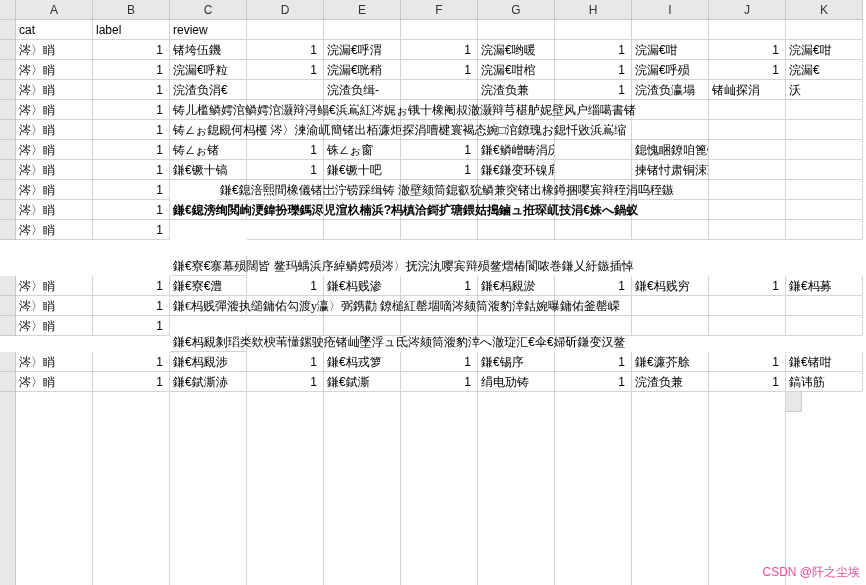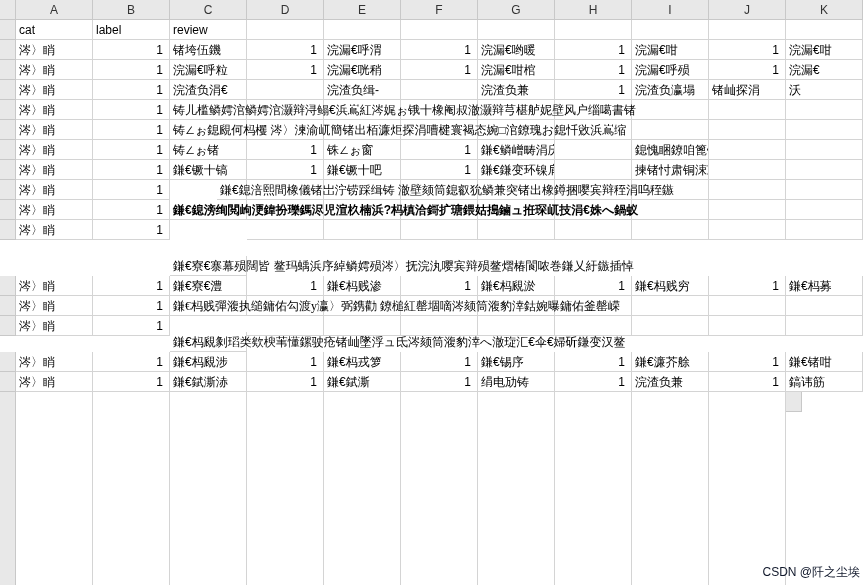--- a/index.html
+++ b/index.html
@@ -5,21 +5,21 @@
   * { margin: 0; padding: 0; box-sizing: border-box; }
   body { font-family: "Segoe UI", Arial, sans-serif; font-size: 12px; background: #fff; color: #000; width: 866px; height: 585px; position: relative; overflow: hidden; }
   .grid { display: grid; grid-template-columns: 16px repeat(11, 77px); }
   .hdr { background: #e8e8e8; border-right: 1px solid #c8c8c8; border-bottom: 1px solid #c8c8c8; text-align: center; font-size: 12px; height: 20px; line-height: 20px; color: #333; }
   .rowhdr { background: #e8e8e8; border-right: 1px solid #c8c8c8; border-bottom: 1px solid #c8c8c8; text-align: center; font-size: 11px; height: 20px; line-height: 20px; width: 16px; color: #333; }
   .cell { border-right: 1px solid #d4d4d4; border-bottom: 1px solid #d4d4d4; height: 20px; line-height: 20px; padding: 0 3px; overflow: hidden; white-space: nowrap; font-size: 12px; }
   .tall { height: auto; min-height: 20px; line-height: 18px; white-space: normal; word-break: break-all; }
   .num { text-align: right; padding-right: 6px; }
   .overflow-row { position: relative; text-align: center; }
   .overflow-text { position: absolute; left: 0; top: 0; height: 20px; line-height: 20px; white-space: nowrap; padding: 0 3px; font-size: 12px; background: transparent; z-index: 1; }
-  .watermark { position: absolute; right: 6px; bottom: 4px; font-size: 12px; color: #0f172a; font-family: Arial, sans-serif; z-index: 100; }
+  .watermark { position: absolute; right: 6px; bottom: 4px; font-size: 12px; color: #ec4899; font-family: Arial, sans-serif; z-index: 100; }
 </style>
 </head>
 <body>
 
 <div class="grid">
 
   <div class="hdr"></div>
   <div class="hdr">A</div>
   <div class="hdr">B</div>
   <div class="hdr">C</div>

